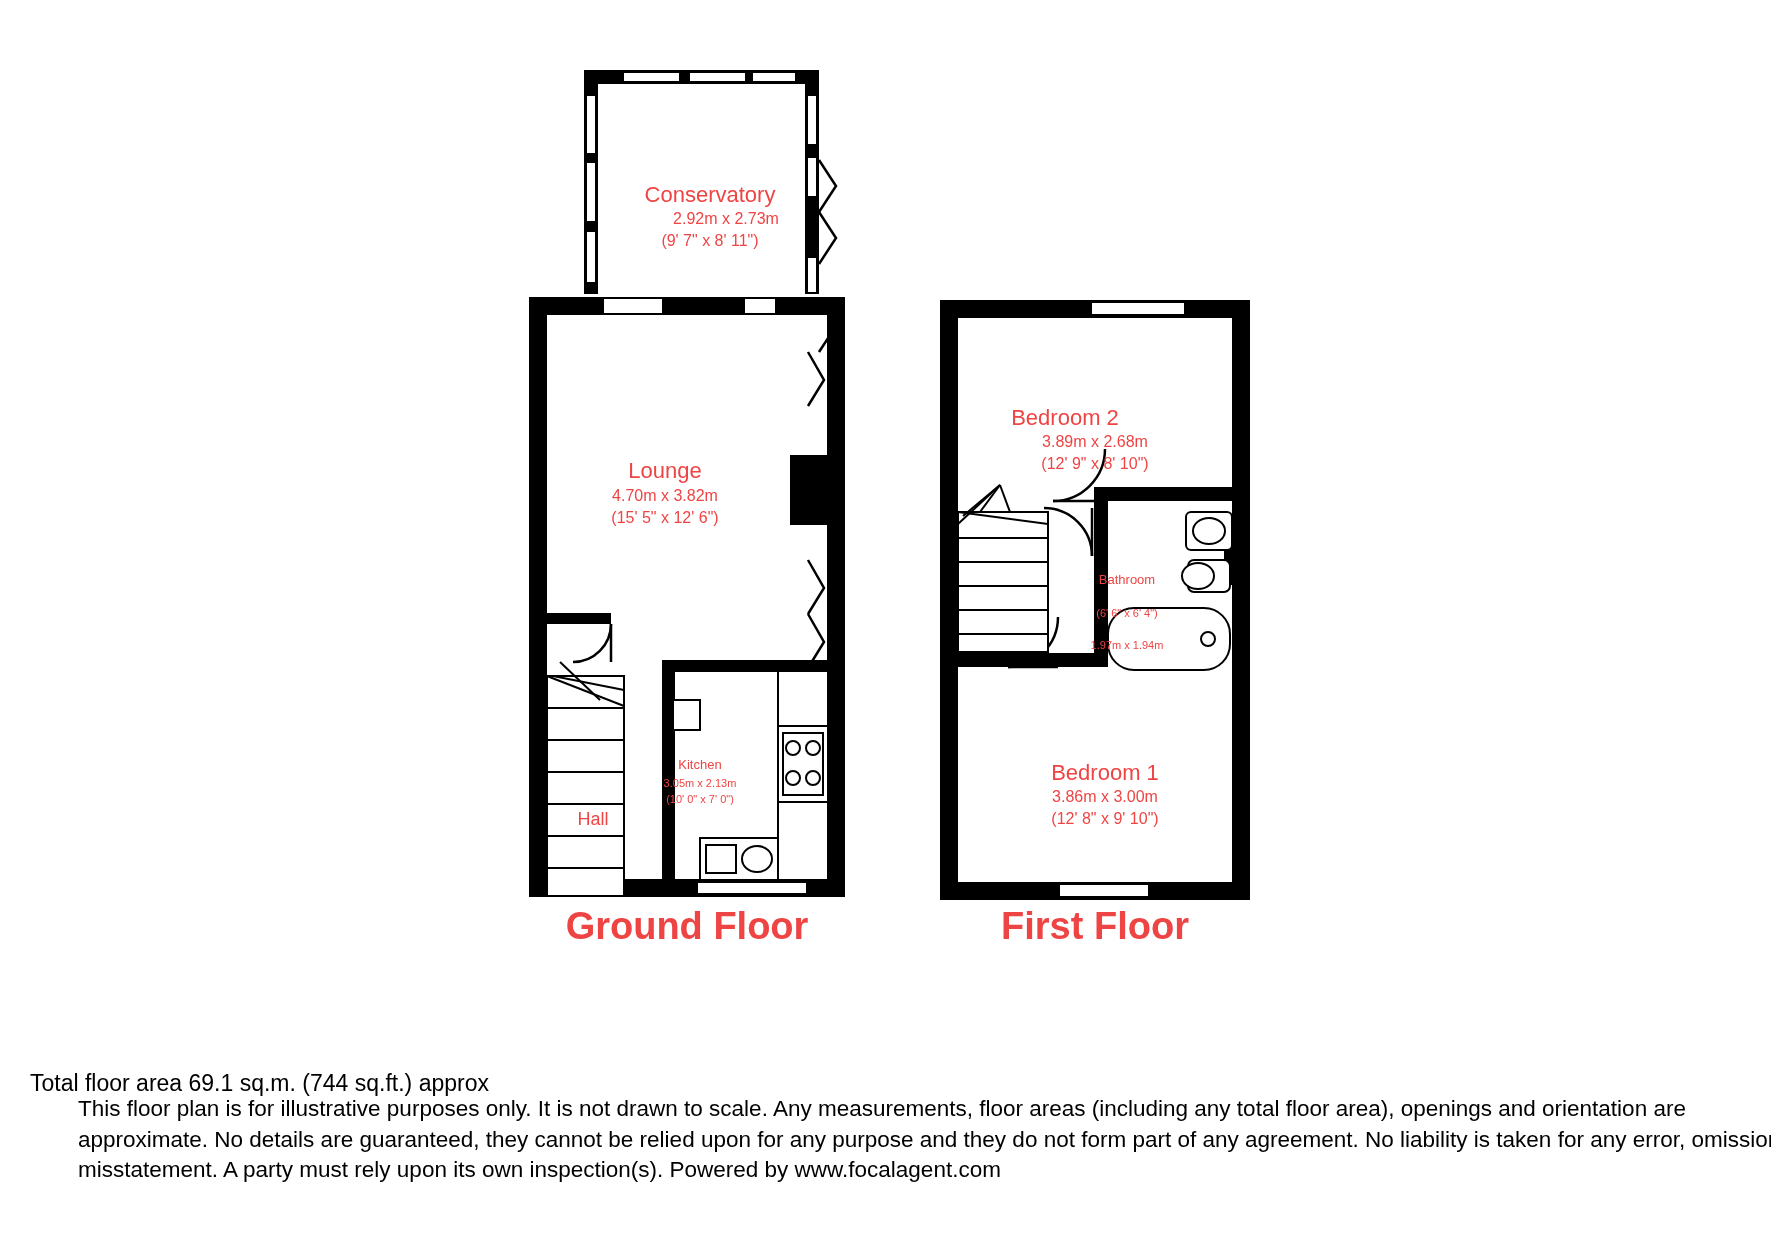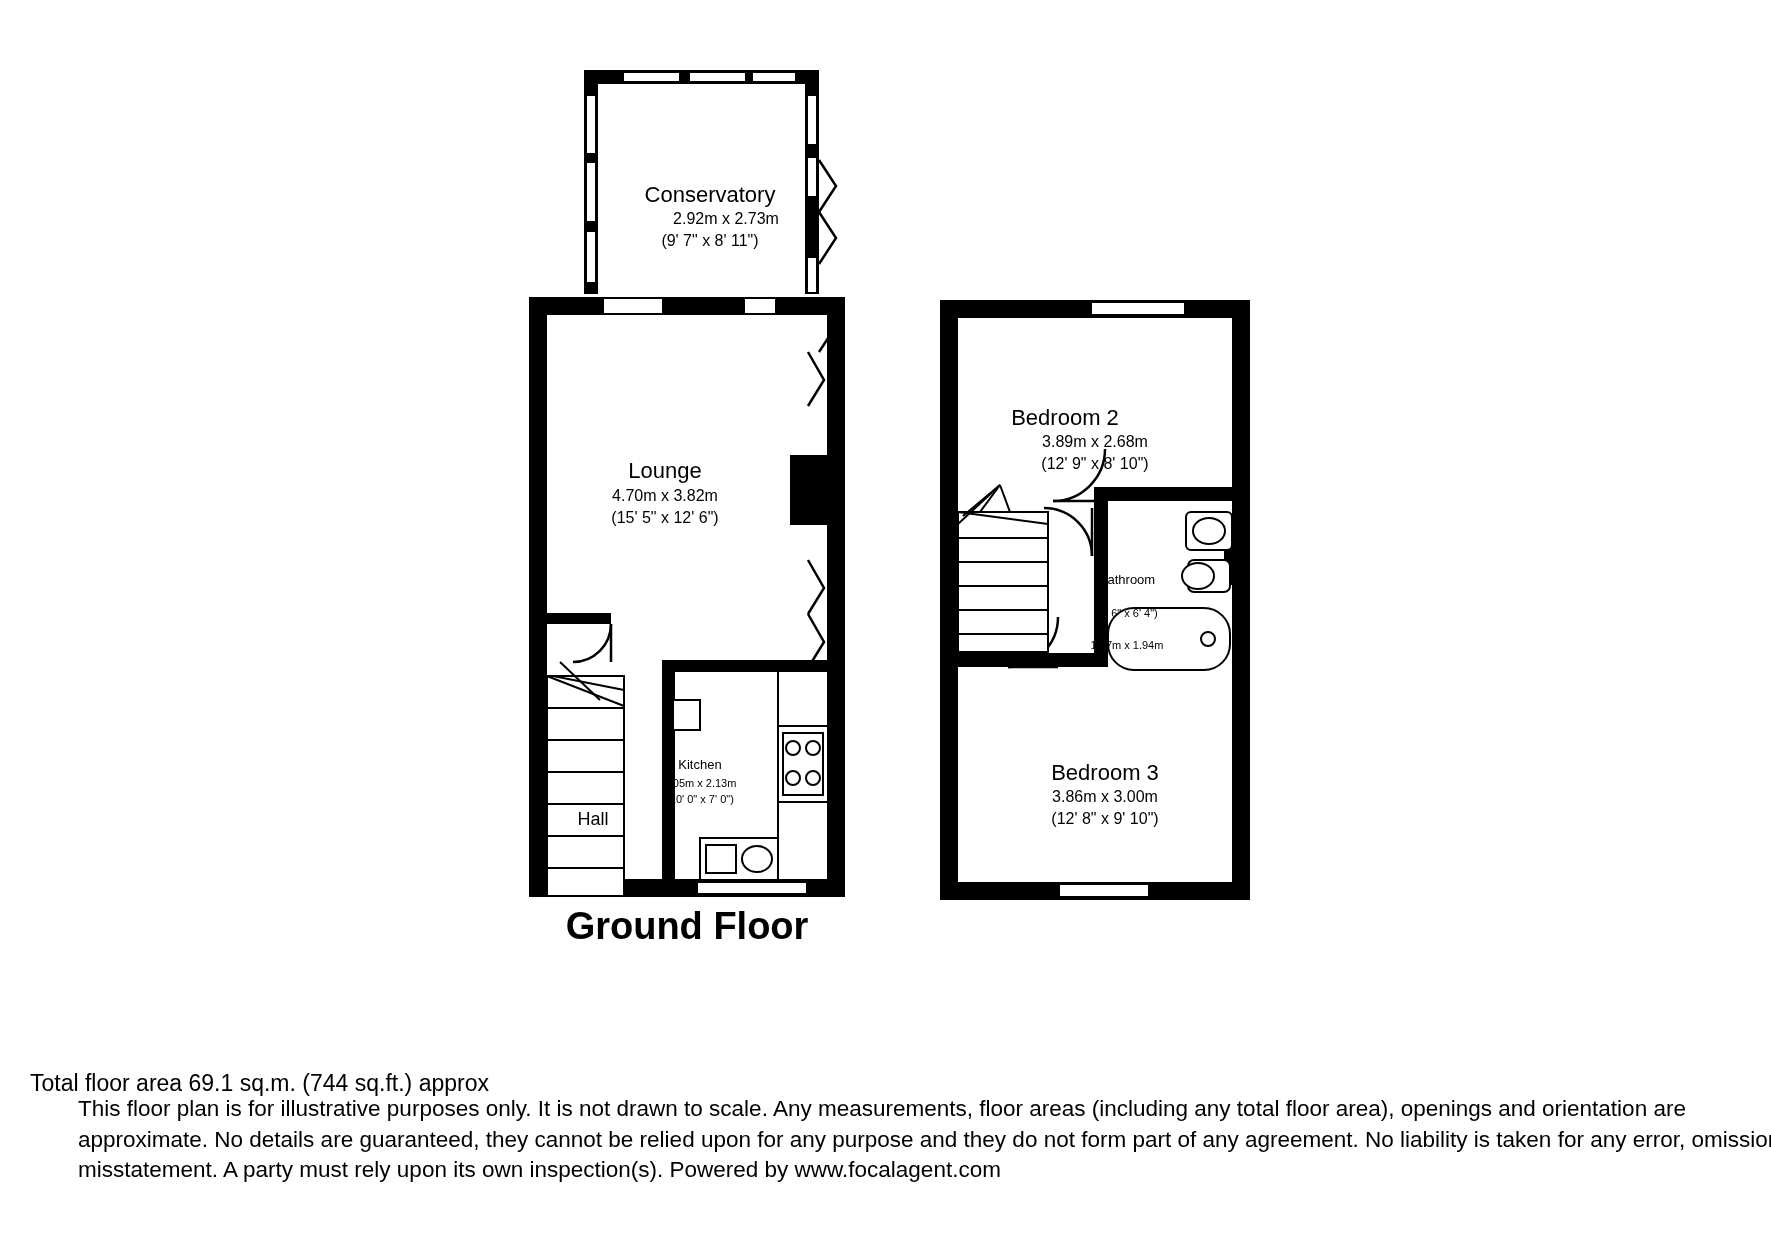--- a/index.html
+++ b/index.html
@@ -20,21 +20,21 @@
     left: 0;
     top: 0;
     width: 1771px;
     height: 1239px;
   }
   .txt {
     position: absolute;
     text-align: center;
     line-height: 1.22;
     white-space: pre;
-    color: #000000;
+    color: #ef4444;
   }
   .room-name {
     font-size: 22px;
   }
   .room-dims {
     font-size: 16px;
   }
   .room-small-name {
     font-size: 13px;
   }
@@ -239,21 +239,22 @@
   <div class="txt floor-label" style="left:487px; top:903px; width:400px;">Ground Floor</div>
 
   <div class="txt room-name" style="left:925px; top:405px; width:280px;">Bedroom 2</div>
   <div class="txt room-dims" style="left:955px; top:432px; width:280px;">3.89m x 2.68m</div>
   <div class="txt room-dims" style="left:955px; top:454px; width:280px;">(12' 9" x 8' 10")</div>
 
   <div class="txt room-small-name" style="left:1062px; top:572px; width:130px;">Bathroom</div>
   <div class="txt room-small-dims" style="left:1062px; top:591px; width:130px;margin-top:48px;">1.97m x 1.94m</div>
   <div class="txt room-small-dims" style="left:1062px; top:607px; width:130px;">(6' 6" x 6' 4")</div>
 
-  <div class="txt room-name" style="left:965px; top:760px; width:280px;">Bedroom 3</div>
+  <div class="txt room-name" style="left:965px; top:760px; width:280px;">Bedroom 1</div>
   <div class="txt room-dims" style="left:965px; top:787px; width:280px;">3.86m x 3.00m</div>
   <div class="txt room-dims" style="left:965px; top:809px; width:280px;">(12' 8" x 9' 10")</div>
 
+  <div class="txt floor-label" style="left:895px; top:903px; width:400px;">First Floor</div>
 
   <div class="total-area">Total floor area 69.1 sq.m. (744 sq.ft.) approx</div>
   <div class="disclaimer">This floor plan is for illustrative purposes only. It is not drawn to scale. Any measurements, floor areas (including any total floor area), openings and orientation are approximate. No details are guaranteed, they cannot be relied upon for any purpose and they do not form part of any agreement. No liability is taken for any error, omission or misstatement. A party must rely upon its own inspection(s). Powered by www.focalagent.com</div>
 
 </div>
 
 </body></html>

